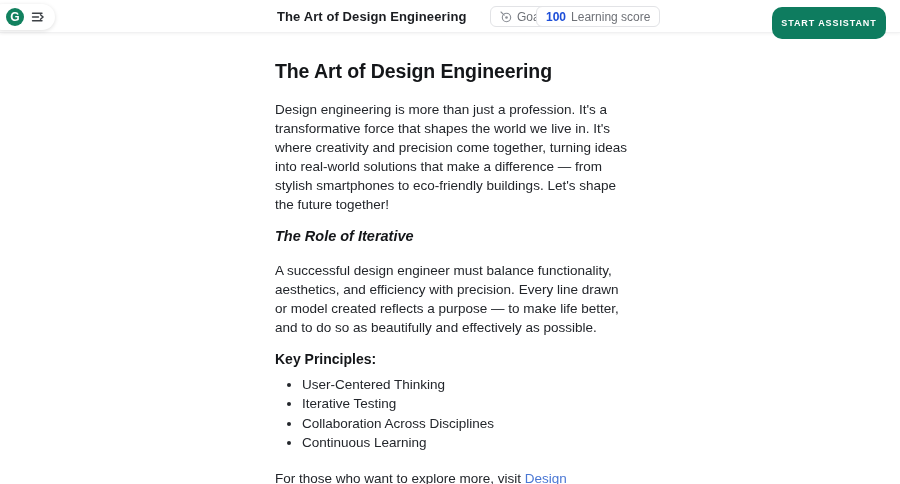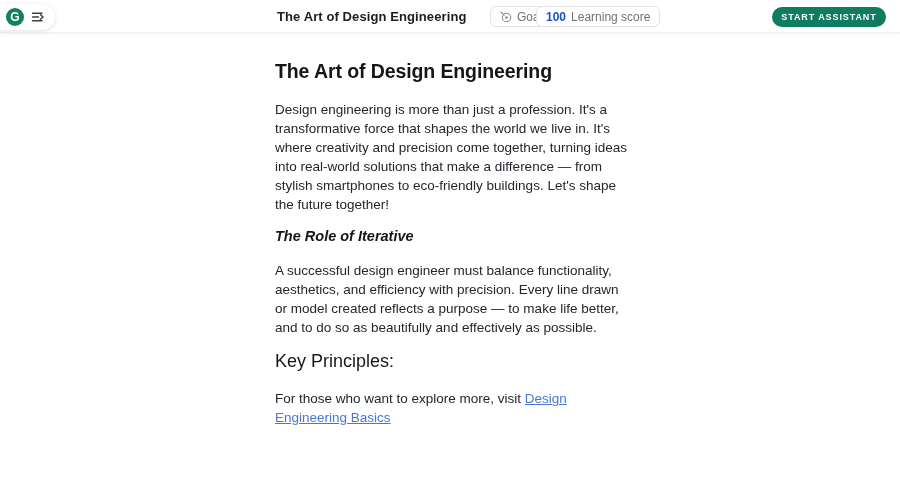--- a/index.html
+++ b/index.html
@@ -40,21 +40,21 @@
     display: flex; align-items: center; gap: 5px;
     background: #ffffff; border: 1px solid #e2e3e6; border-radius: 6px;
     padding: 0 9px; font-size: 12px; color: #6e7177; cursor: pointer;
   }
   .goals-btn { left: 490px; }
   .score-btn { left: 536px; }
   .score-value { font-weight: bold; color: #1d4ed8; }
   .goals-icon { width: 12px; height: 12px; display: block; }
 
   .assistant-btn {
-    position: absolute; left: 772px; top: 7px; width: 114px; height: 20px;
+    position: absolute; left: 772px; top: 7px; width: 114px; height: 32px;
     background: #0E7C5F; border: none; border-radius: 10px;
     color: #ffffff; font-family: "Liberation Sans", sans-serif;
     font-size: 9px; font-weight: bold; letter-spacing: 0.9px;
     display: flex; align-items: center; justify-content: center;
     cursor: pointer;
     text-align: center;
   }
 
   
   .editor {
@@ -67,21 +67,21 @@
   }
   .doc-p {
     font-size: 13.5px; line-height: 19px; color: #23262b;
     margin: 17px 0 10px 0;
   }
   .doc-h2 {
     font-size: 14.5px; font-weight: bold; font-style: italic;
     color: #141619; margin: 14px 0 8px 0;
   }
   .doc-h3 {
-    font-size: 18px; font-weight: normal; color: #141619;
+    font-size: 14px; font-weight: bold; color: #141619;
     margin: 14px 0 8px 0;
   }
   .doc-list {
     margin: 0 0 10px 0; padding-left 27px; padding-left: 27px;
     font-size: 13.5px; line-height: 19.3px; color: #23262b;
     list-style: disc;
   }
   .doc-link {
     color: #4a77d4; text-decoration: underline; cursor: pointer;
   }
@@ -133,16 +133,22 @@
   <h1 class="doc-h1">The Art of Design Engineering</h1>
 
   <p class="doc-p">Design engineering is more than just a profession. It's a transformative force that shapes the world we live in. It's where creativity and precision come together, turning ideas into real-world solutions that make a difference — from stylish smartphones to eco-friendly buildings. Let's shape the future together!</p>
 
   <h2 class="doc-h2">The Role of Iterative</h2>
 
   <p class="doc-p">A successful design engineer must balance functionality, aesthetics, and efficiency with precision. Every line drawn or model created reflects a purpose — to make life better, and to do so as beautifully and effectively as possible.</p>
 
   <h3 class="doc-h3">Key Principles:</h3>
 
+  <ul class="doc-list">
+    <li>User-Centered Thinking</li>
+    <li>Iterative Testing</li>
+    <li>Collaboration Across Disciplines</li>
+    <li>Continuous Learning</li>
+  </ul>
 
   <p class="doc-p"><span>For those who want to explore more, visit </span><a class="doc-link">Design Engineering Basics</a></p>
 
 </div>
 
 </body></html>

